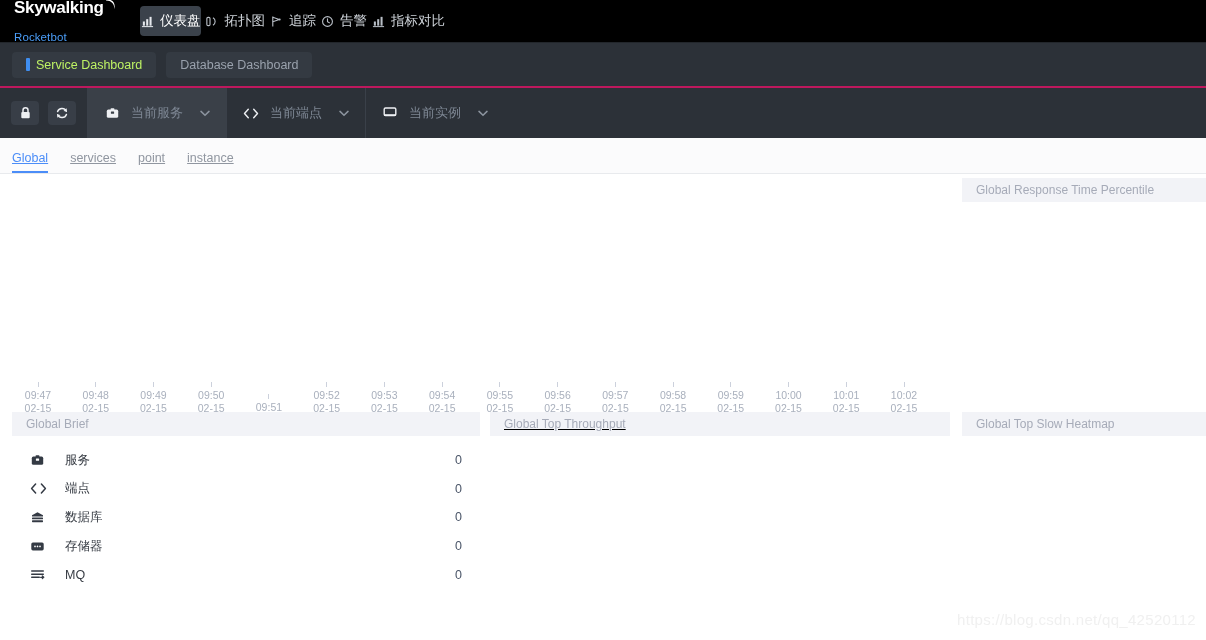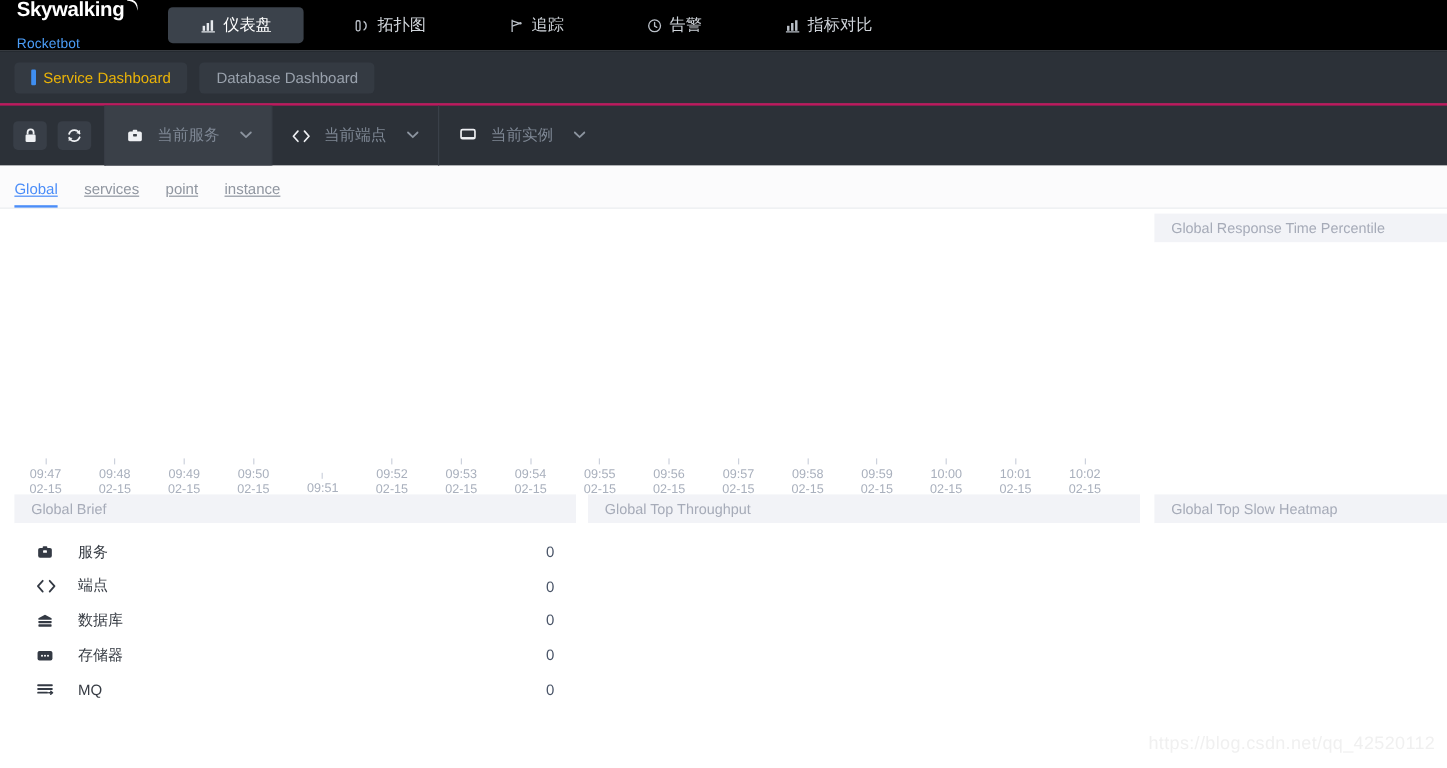--- a/index.html
+++ b/index.html
@@ -26,22 +26,22 @@
   .logo-moon {
     display: inline-block; width: 11px; height: 13px;
     margin-left: 1px; position: relative; top: -2px;
   }
   .logo-sub { color: #4b9df7; font-size: 11.5px; margin-top: 16px; letter-spacing: .1px; }
 
   .nav-items { display: flex; align-items: center; margin-left: 22px; }
   .nav-item {
     display: flex; align-items: center; gap: 6px;
     color: #cfd4da; font-size: 13.5px;
-    padding: 6px 26px; border-radius: 4px;
-    margin-right: 16px; cursor: pointer;
+    padding: 6px 0; border-radius: 4px;
+    margin-right: 4px; cursor: pointer;
     white-space: nowrap;
     justify-content: space-between;
   }
   .nav-item.active { background: #3b424b; color: #ffffff; }
   .nav-ico { width: 14px; height: 14px; display:flex; align-items:center; justify-content:center; flex:none; }
   .nav-ico svg { display:block; }
 
   
   .dashbar {
     height: 44px; width: 100%;
@@ -50,21 +50,21 @@
     padding-left: 12px; gap: 10px;
     border-top: 1px solid #22262b;
   }
   .dashtab {
     display: flex; align-items: center; gap: 6px;
     height: 26px; padding: 0 14px;
     border-radius: 4px; font-size: 12.5px;
     color: #9aa2ad; cursor: pointer;
     background: #343a42;
   }
-  .dashtab.active { color: #eab308; background: #343a42; }
+  .dashtab.active { color: #bef264; background: #343a42; }
   .dashtab .bluebar {
     width: 4px; height: 13px; background: #3f8ef0;
     border-radius: 1px; display: inline-block;
   }
 
   
   .seltoolbar {
     height: 52px; width: 100%;
     background: #2c3138;
     display: flex; align-items: stretch;
@@ -131,21 +131,21 @@
     font-size: 10.5px; color: #a9b0bd; line-height: 13px;
     width: 56px; transform: translateX(-28px);
   }
   .xtick .mark {
     display: block; width: 1px; height: 5px;
     background: #ccd1dc; margin: 0 auto 2px auto;
   }
 
   
   #brief-panel { left: 12px; top: 238px; width: 468px; height: 220px; }
-  #throughput-panel { left: 490px; top: 238px; width: 460px; height: 220px; }
+  #throughput-panel { left: 490px; top: 238px; width: 460px; height: 220px; text-decoration: underline; }
   #slow-panel { left: 962px; top: 238px; width: 244px; height: 220px; }
 
   .brief-list { padding-top: 10px; }
   .brief-row {
     display: flex; align-items: center;
     height: 28.6px; padding: 0 18px 0 18px;
     font-size: 12.5px; color: #33383f;
   }
   .brief-ico { width: 20px; flex: none; display: flex; align-items: center; justify-content: flex-start; }
   .brief-ico svg { display: block; }

